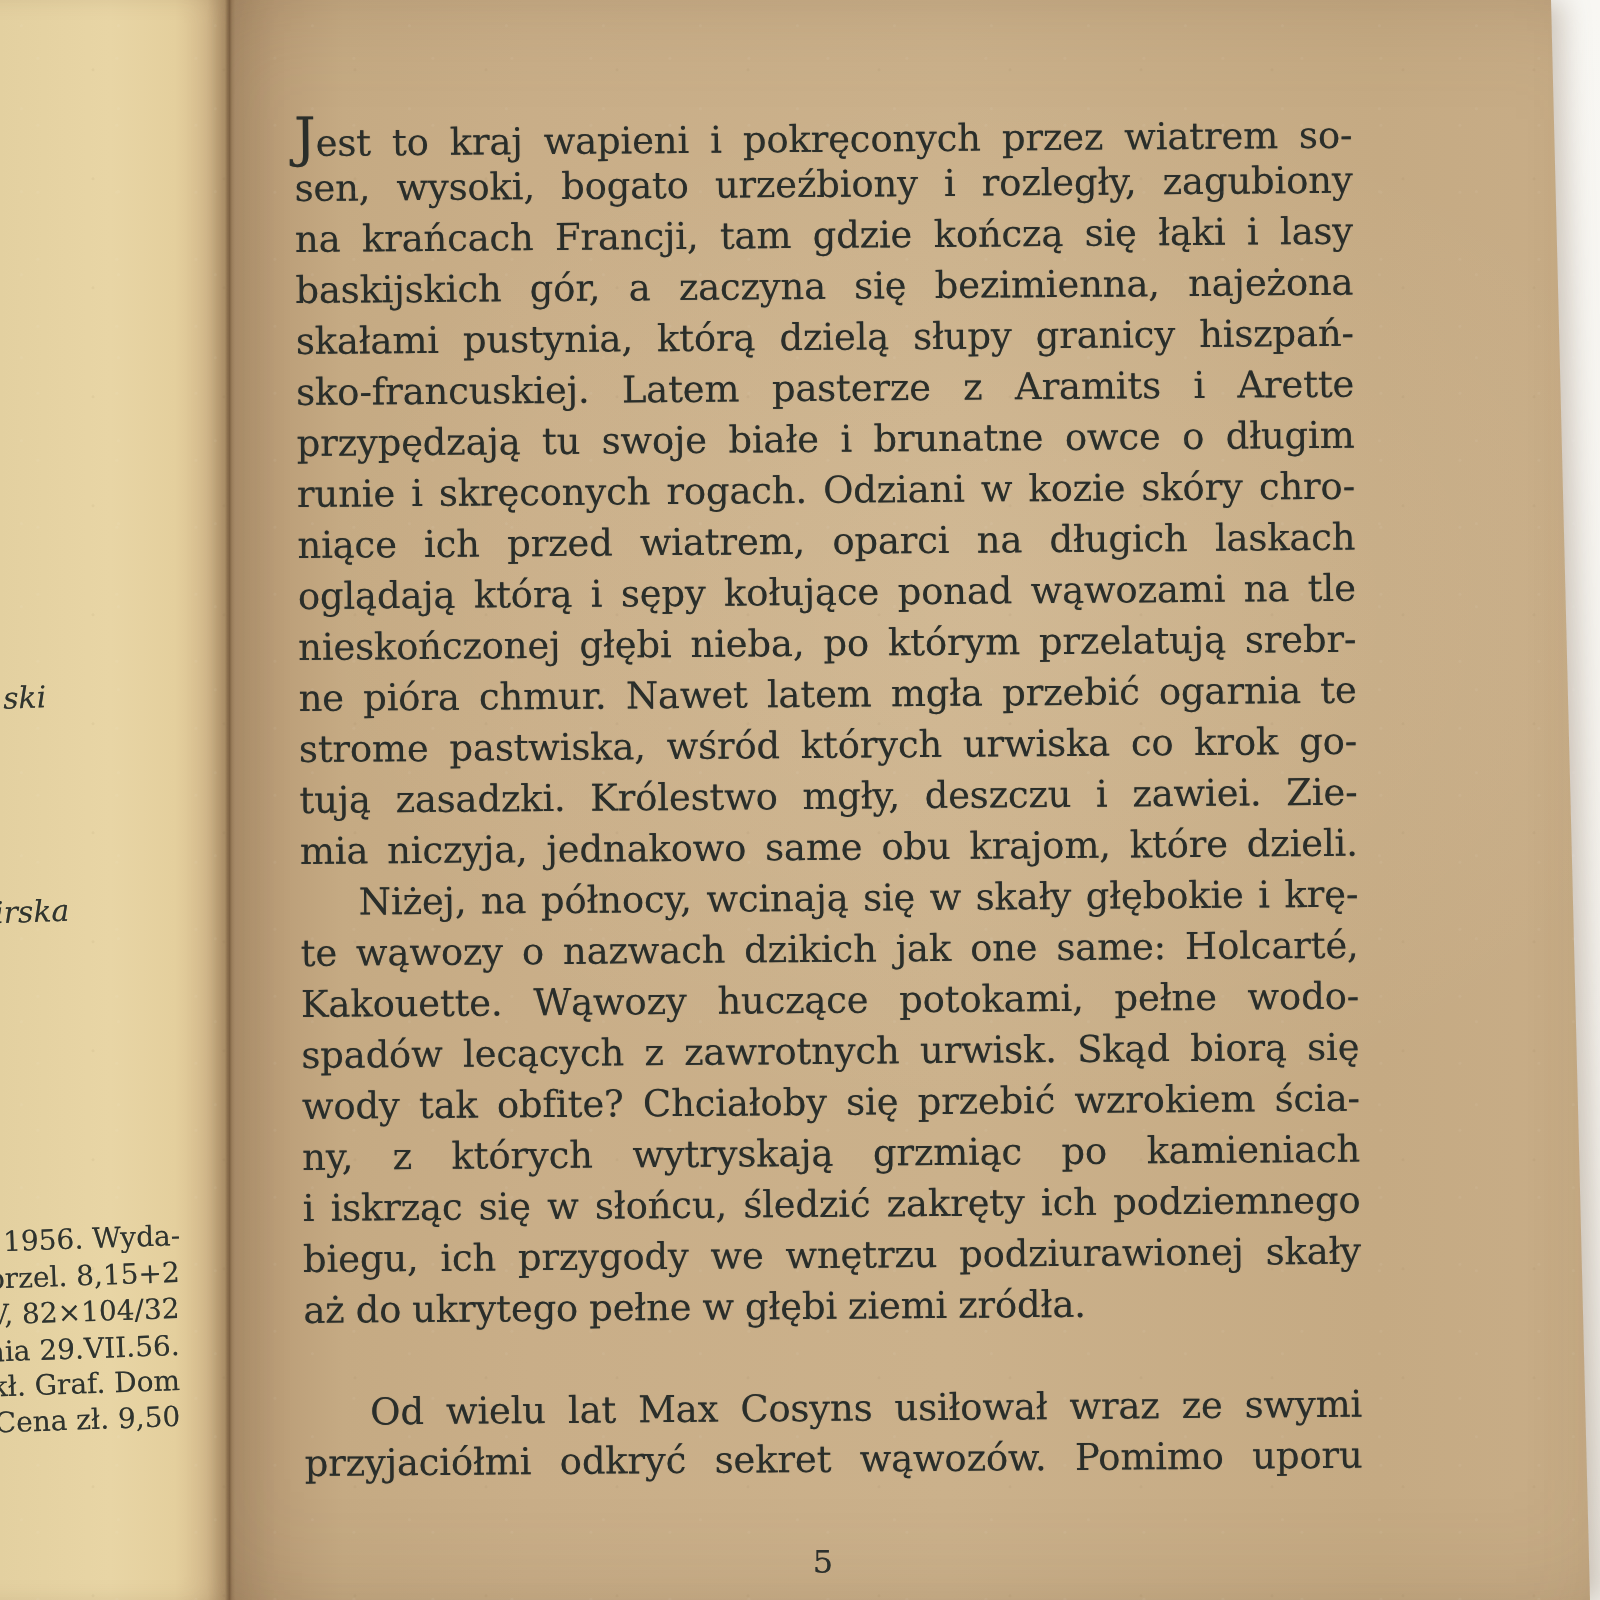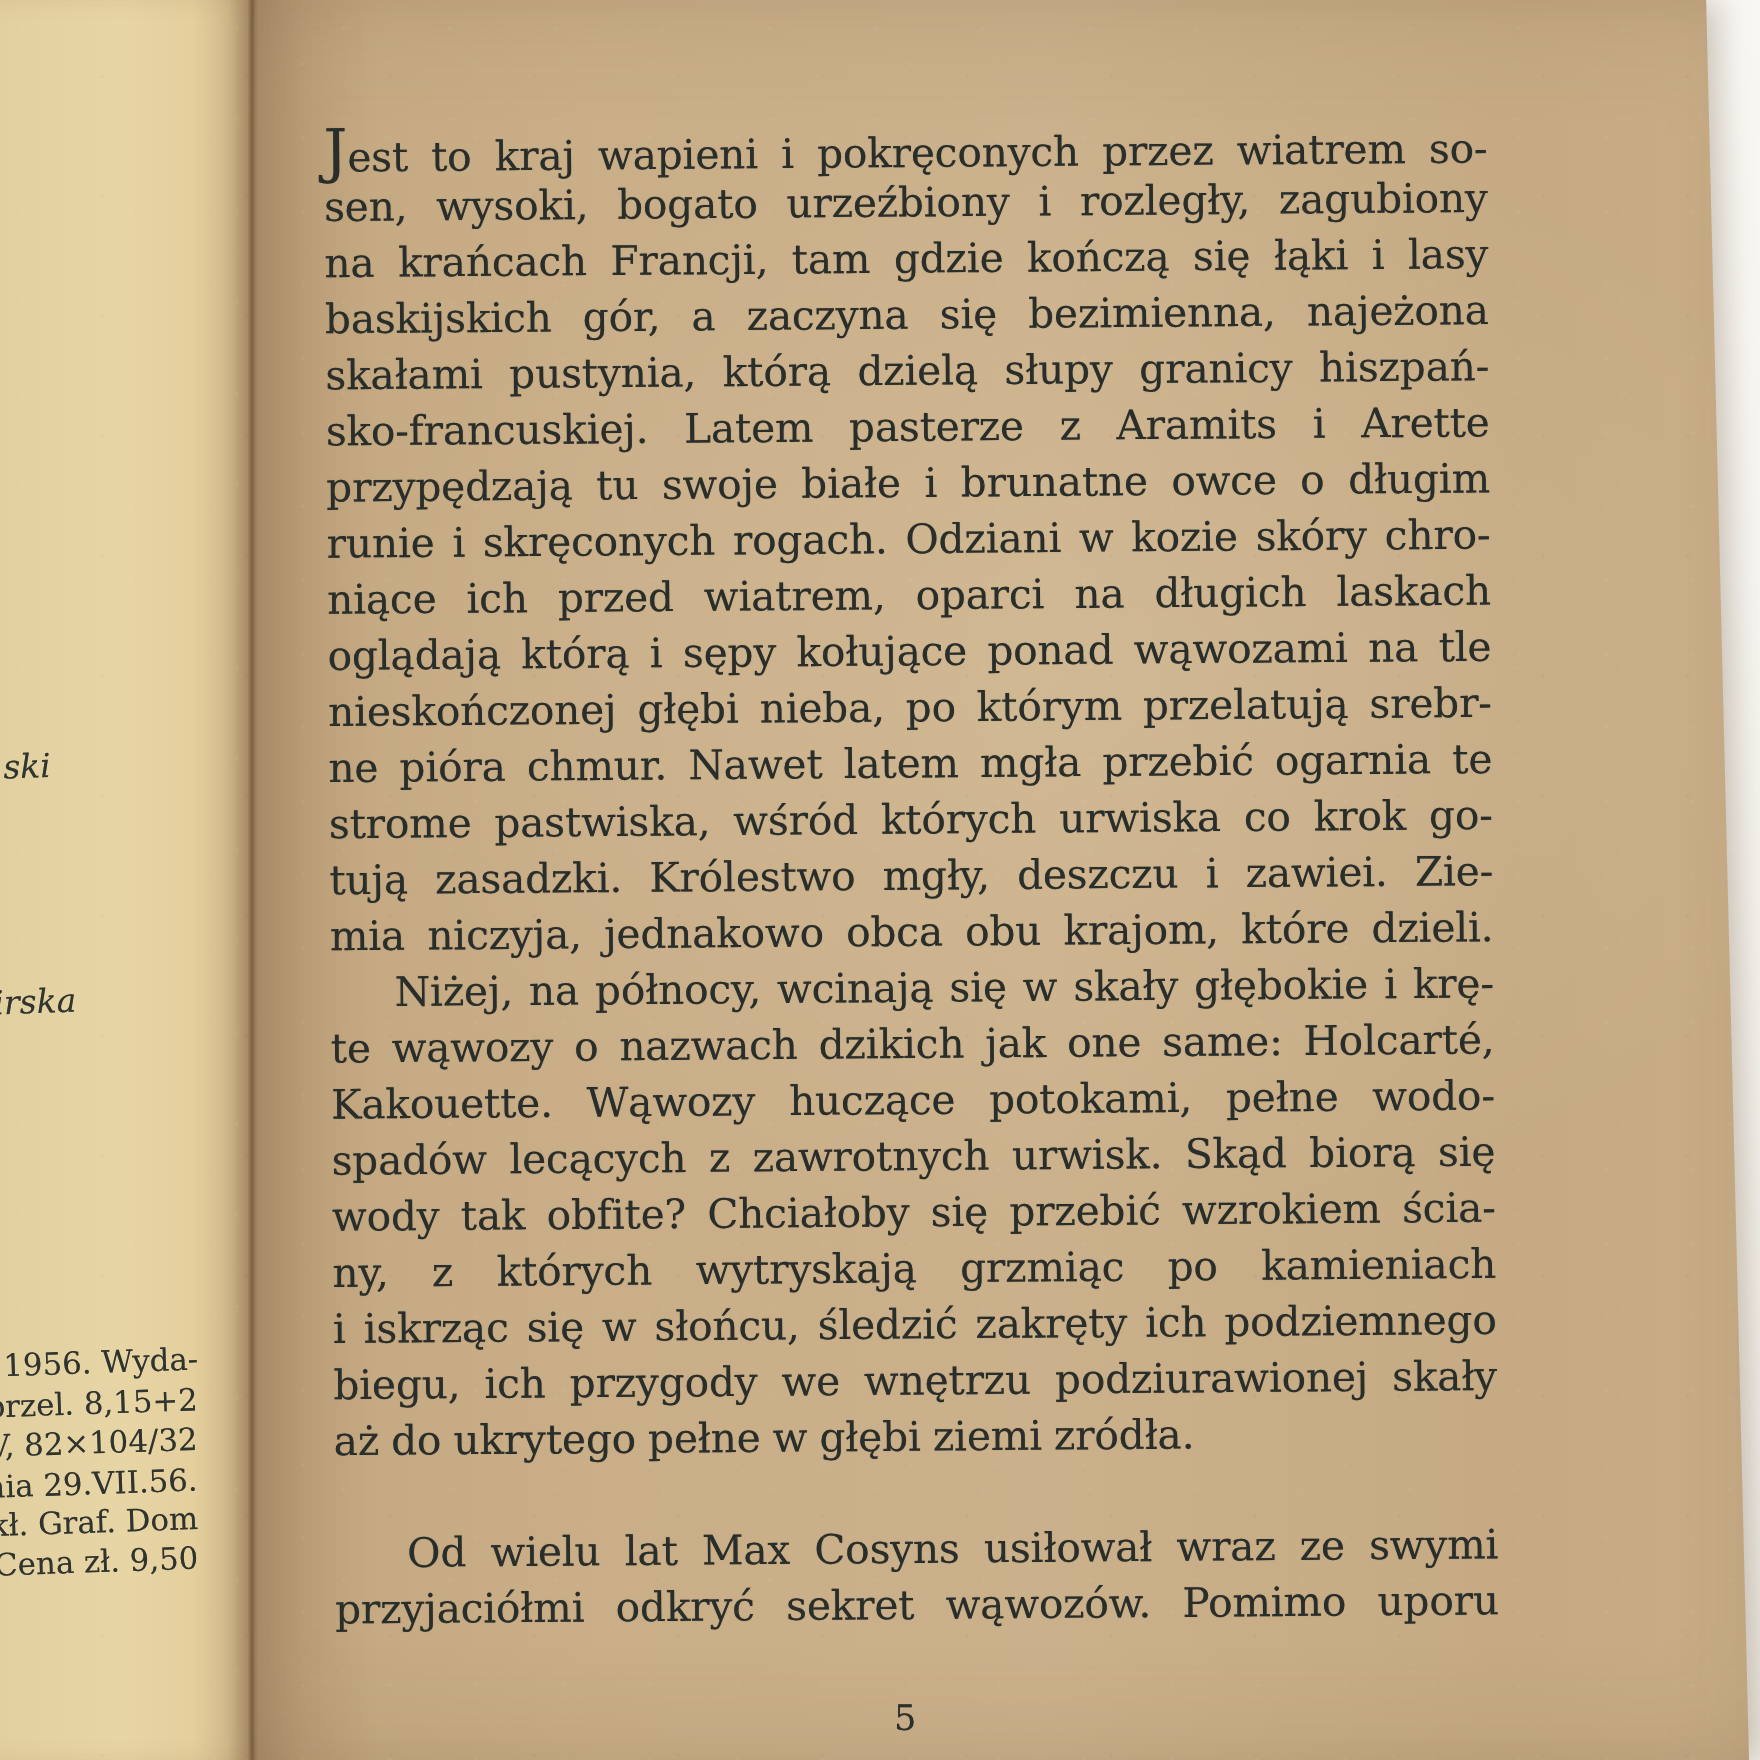--- a/index.html
+++ b/index.html
@@ -219,21 +219,21 @@
           <span class="w">mgły,</span>
           <span class="w">deszczu</span>
           <span class="w">i</span>
           <span class="w">zawiei.</span>
           <span class="w">Zie-</span>
         </div>
         <div class="line">
           <span class="w">mia</span>
           <span class="w">niczyja,</span>
           <span class="w">jednakowo</span>
-          <span class="w">obca</span>
+          <span class="w">same</span>
           <span class="w">obu</span>
           <span class="w">krajom,</span>
           <span class="w">które</span>
           <span class="w">dzieli.</span>
         </div>
       </div>
       <div class="para">
         <div class="line">
           <span class="ind"></span>
           <span class="w">Niżej,</span>

